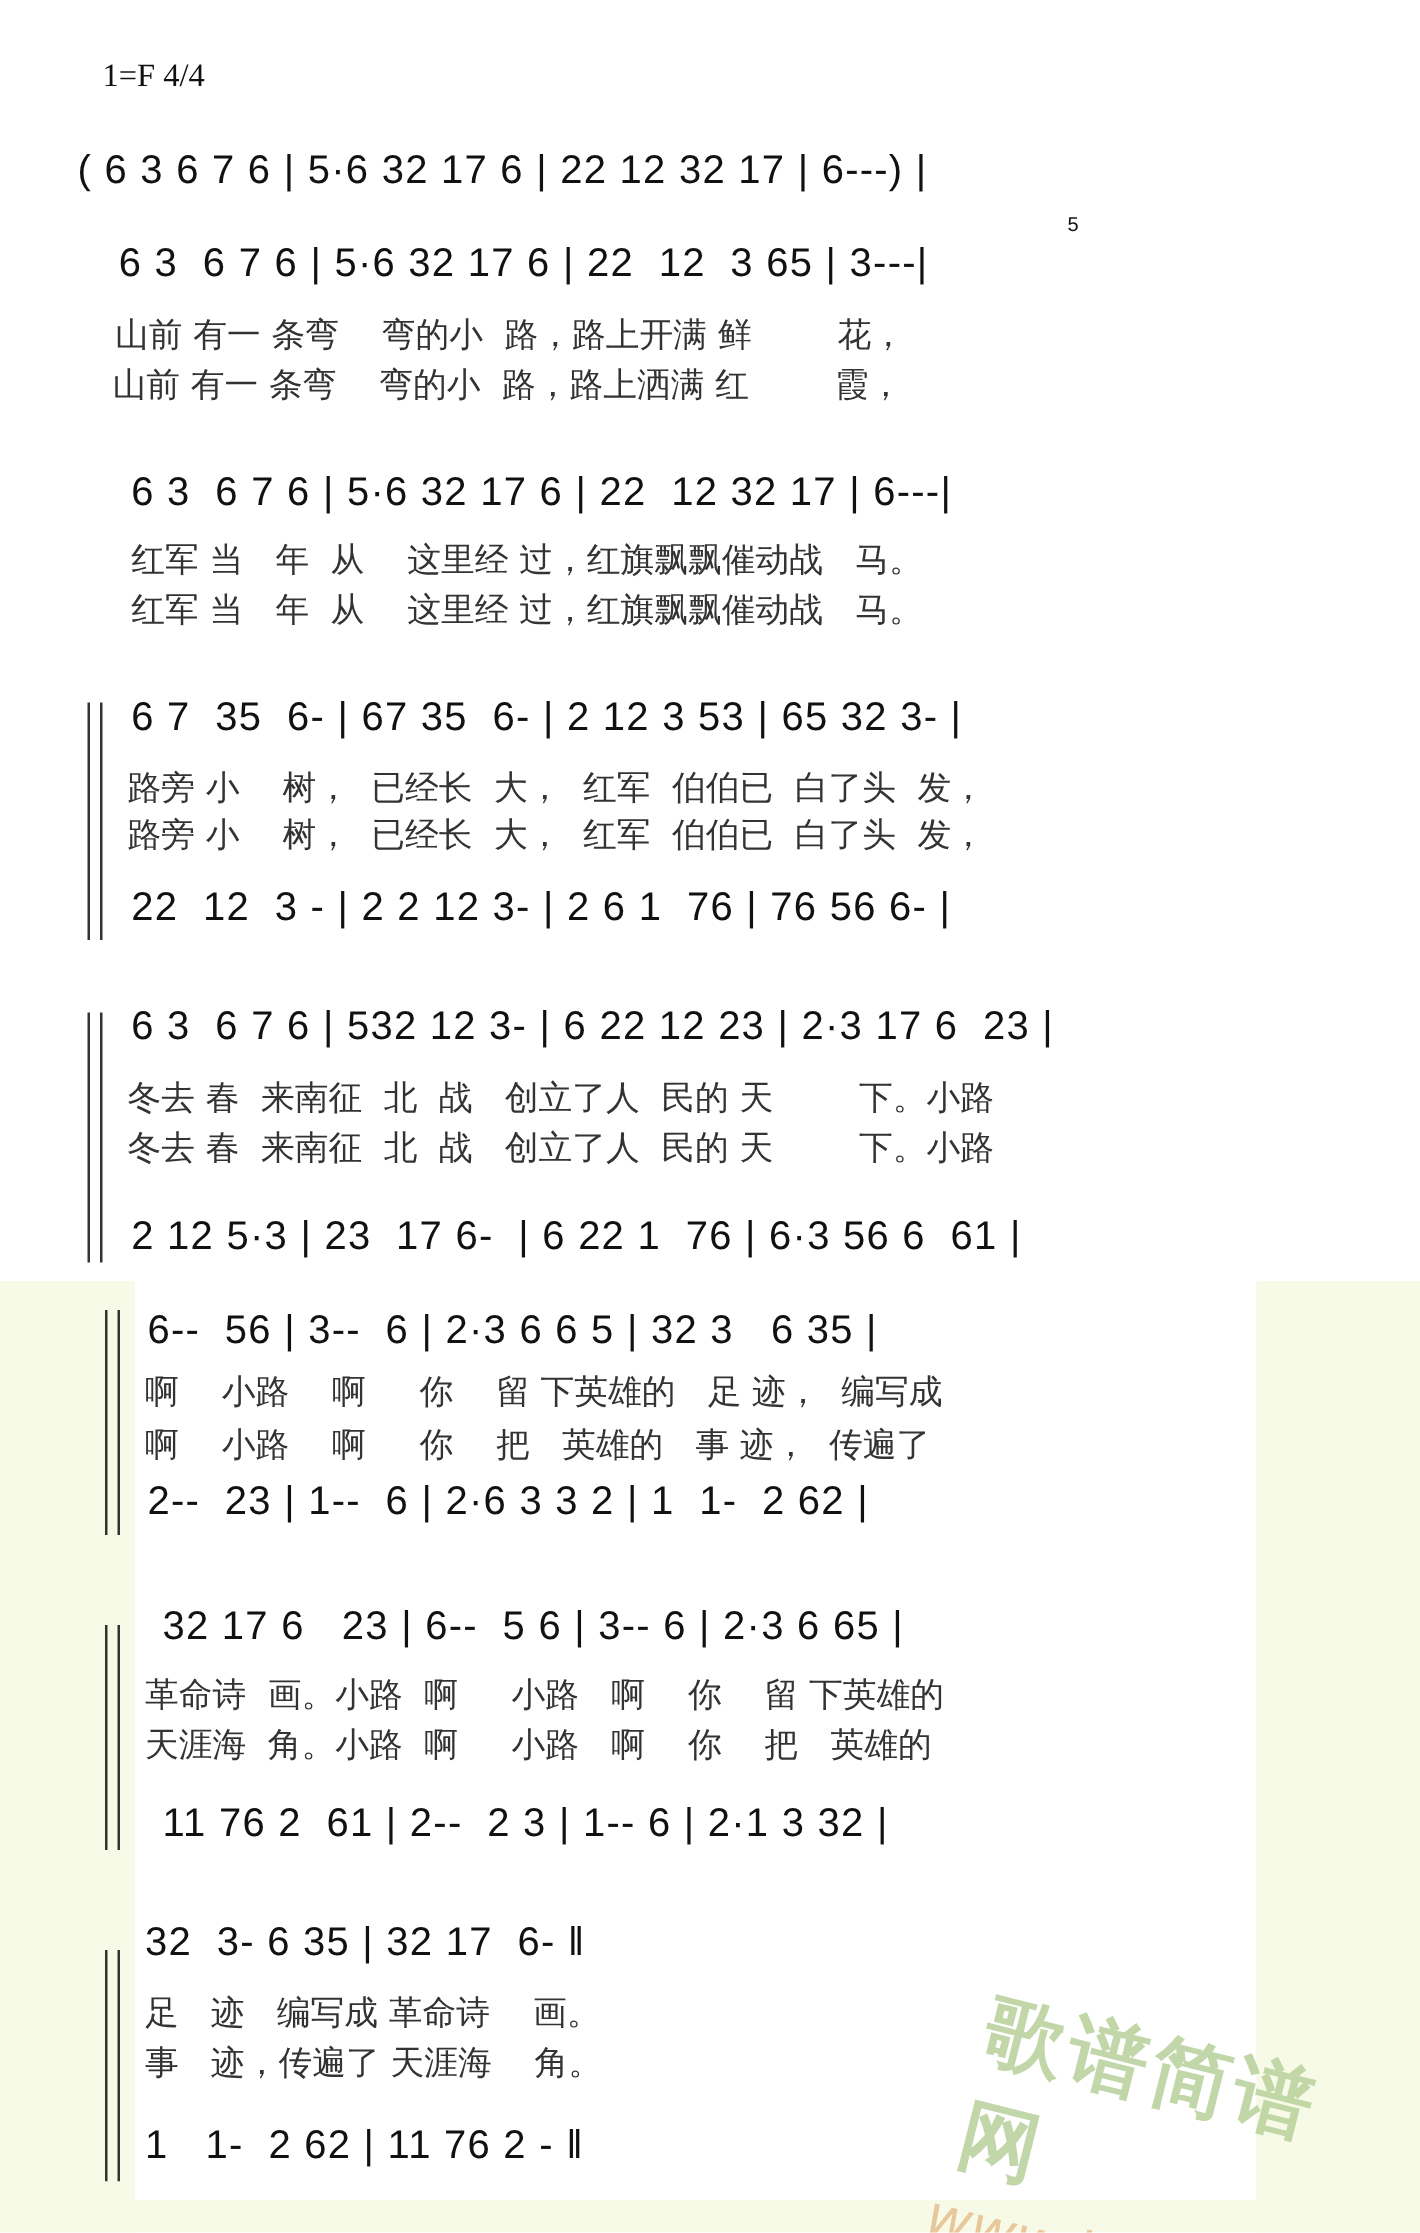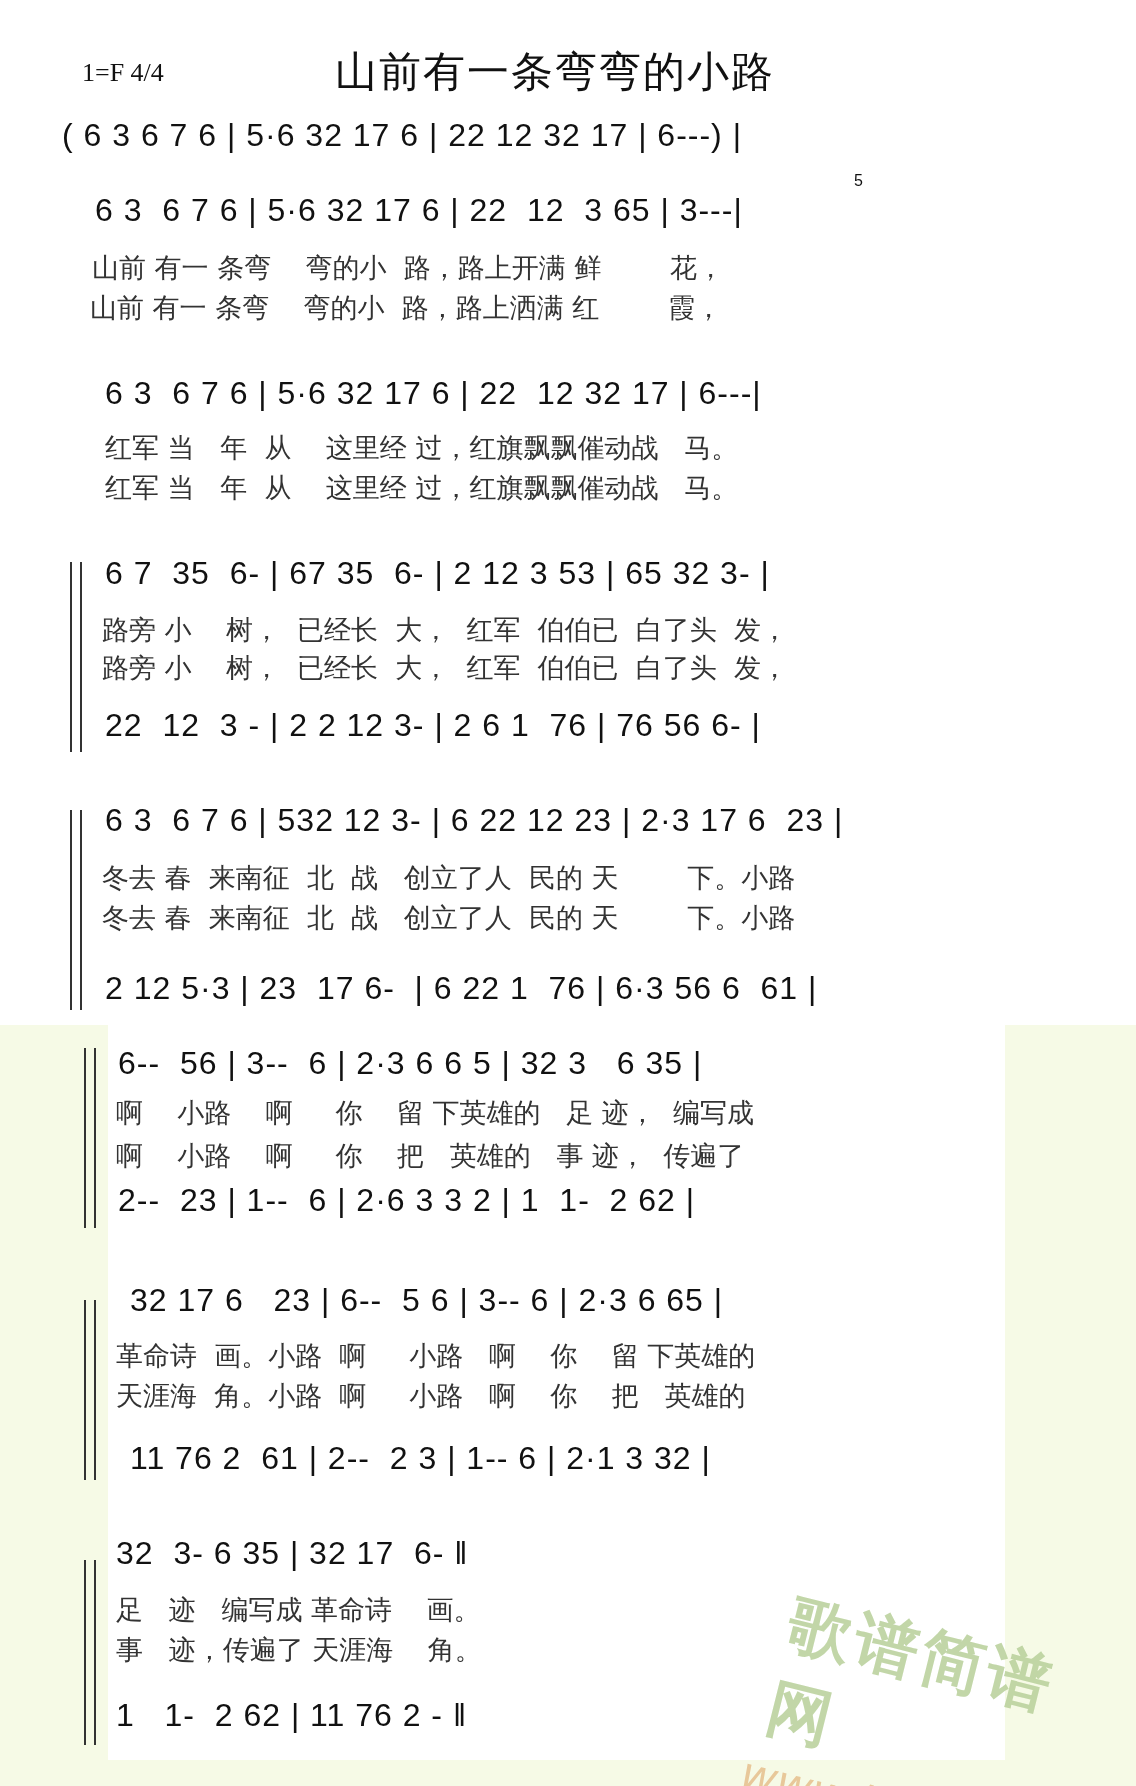--- a/index.html
+++ b/index.html
@@ -1,41 +1,40 @@
 <!DOCTYPE html>
 <html><head>
 <meta charset="utf-8">
 <style>
   html, body { margin:0; padding:0; }
   body { width:1136px; height:1786px; position:relative; background:#ffffff; overflow:hidden;
          font-family:"Liberation Sans", "DejaVu Sans", sans-serif; color:#111; }
   .bg-left { position:absolute; left:0; top:1025px; width:108px; height:761px; background:#f6fae6; }
   .bg-right { position:absolute; left:1005px; top:1025px; width:131px; height:761px; background:#f6fae6; }
   .bg-bottom { position:absolute; left:0; top:1760px; width:1136px; height:26px; background:#f6fae6; }
-  .header { position:absolute; top:44px; left:0; width:1136px; height:60px; }
+  .header { position:absolute; top:32px; left:0; width:1136px; height:60px; }
   .key { position:absolute; left:82px; top:14px; font-family:"Liberation Serif","DejaVu Serif",serif; font-size:26px; }
   .title { position:absolute; left:335px; top:0; font-family:"DejaVu Serif","Liberation Serif",serif; font-size:42px; letter-spacing:2px; }
   .line { position:absolute; left:0; width:1136px; white-space:pre; }
   .notes { font-family:"Liberation Sans",sans-serif; font-size:32px; letter-spacing:1px; }
   .lyric { font-family:"DejaVu Serif","Liberation Serif",serif; font-size:27px; color:#333; white-space:pre; }
   .brace { position:absolute; width:8px; border-left:2px solid #333; border-right:2px solid #333; }
   .wm { position:absolute; left:800px; top:1580px; transform:rotate(14deg); transform-origin:left top; }
   .wm-cn { font-family:"DejaVu Sans",sans-serif; font-weight:bold; font-size:64px; color:#b8d09a; letter-spacing:4px; opacity:0.85; }
   .wm-url { font-family:"DejaVu Sans",sans-serif; font-size:44px; color:#e8c89a; font-style:italic; margin-left:-10px; }
 </style>
 </head>
 <body>
 
 <div class="bg-left"></div>
 <div class="bg-right"></div>
 <div class="bg-bottom"></div>
 
 <div class="header">
   <span class="key">1=F  4/4</span>
-  <span class="title">山前有一条弯弯的小路</span>
 </div>
 
 <div class="line notes" style="top:117px; left:62px;">( 6 3 6 7 6 | 5·6 32 17 6 | 22 12 32 17 | 6---) |</div>
 
 <div class="line notes" style="top:192px; left:95px;">6 3  6 7 6 | 5·6 32 17 6 | 22  12  3 65 | 3---|</div>
 <span style="position:absolute; top:172px; left:854px; font-size:16px;">5</span>
 <div class="line lyric" style="top:250px; left:92px;">山前 有一 条弯    弯的小  路，路上开满 鲜        花，</div>
 <div class="line lyric" style="top:290px; left:90px;">山前 有一 条弯    弯的小  路，路上洒满 红        霞，</div>
 
 <div class="line notes" style="top:375px; left:105px;">6 3  6 7 6 | 5·6 32 17 6 | 22  12 32 17 | 6---|</div>

